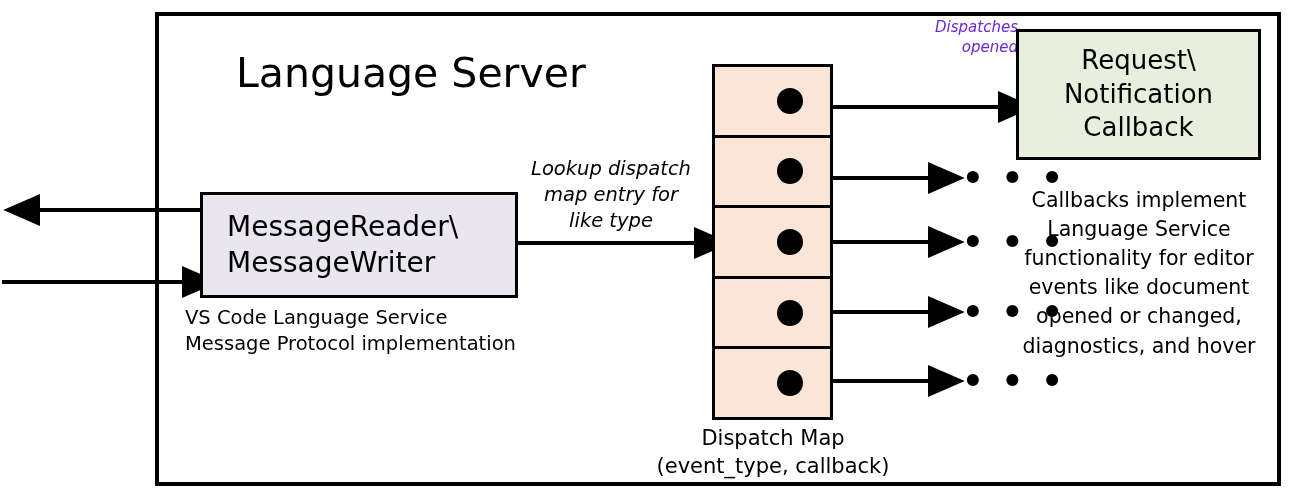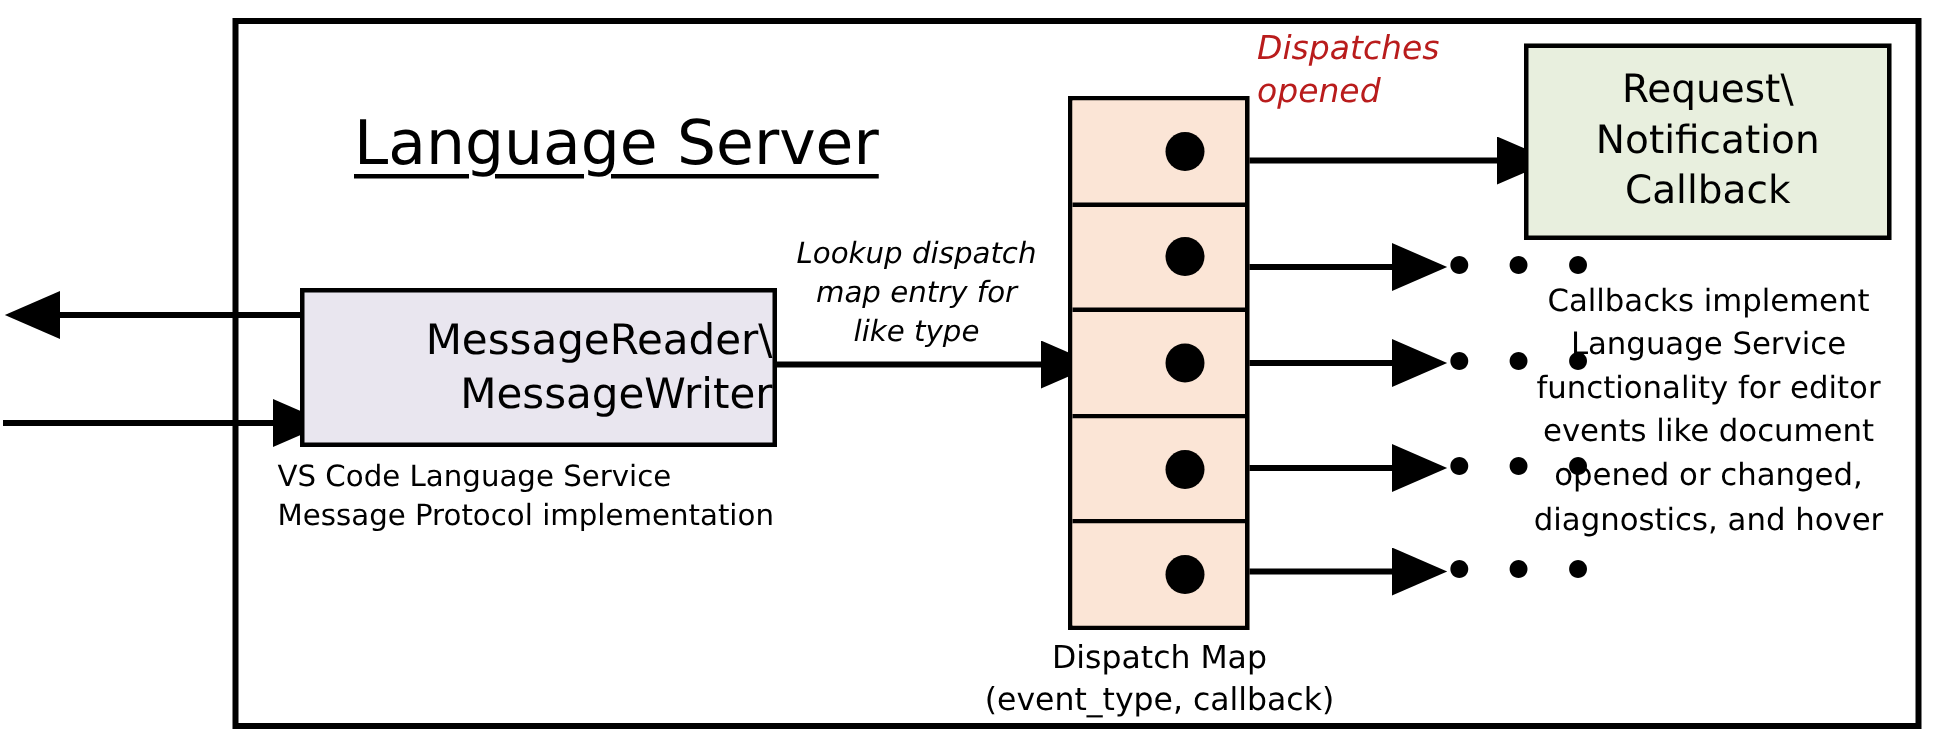--- a/index.html
+++ b/index.html
@@ -34,43 +34,42 @@
 
   
   .server-title{
     position:absolute;
     left:236px; top:52px;
     width:420px;
     font-size:41px;
     line-height:1.05;
     color:#000;
     text-align:left;
-    text-decoration:underline;
     text-underline-offset:7px;
     text-decoration-thickness:3px;
     white-space:nowrap;
-    margin-top:22px;
   }
 
   
   .msg-box{
     position:absolute;
     left:200px; top:192px;
     width:318px; height:106px;
     background:#E9E6EF;
     border:3px solid #000;
     box-sizing:border-box;
     display:flex;
     flex-direction:column;
-    align-items:flex-end;
+    align-items:flex-start;
     justify-content:center;
     font-size:28px;
     line-height:1.28;
     color:#000;
     text-align:center;
+    padding-left:24px;
   }
   .msg-caption{
     position:absolute;
     left:185px; top:305px;
     width:350px;
     text-align:left;
     font-size:19.5px;
     line-height:1.32;
     color:#000;
   }
@@ -97,25 +96,25 @@
     font-size:19.5px;
     line-height:1.33;
     color:#000;
   }
 
   
   .dispatch-label{
     position:absolute;
     left:838px; top:18px;
     width:180px;
-    text-align:left;
+    text-align:right;
     font-style:italic;
-    font-size:22px;
+    font-size:15px;
     line-height:1.33;
-    color:#b91c1c;
+    color:#6d28d9;
   }
 
   
   .dispatch-map{
     position:absolute;
     left:712px; top:64px;
     width:121px; height:356px;
     border:3px solid #000;
     box-sizing:border-box;
     background:#FBE5D6;

